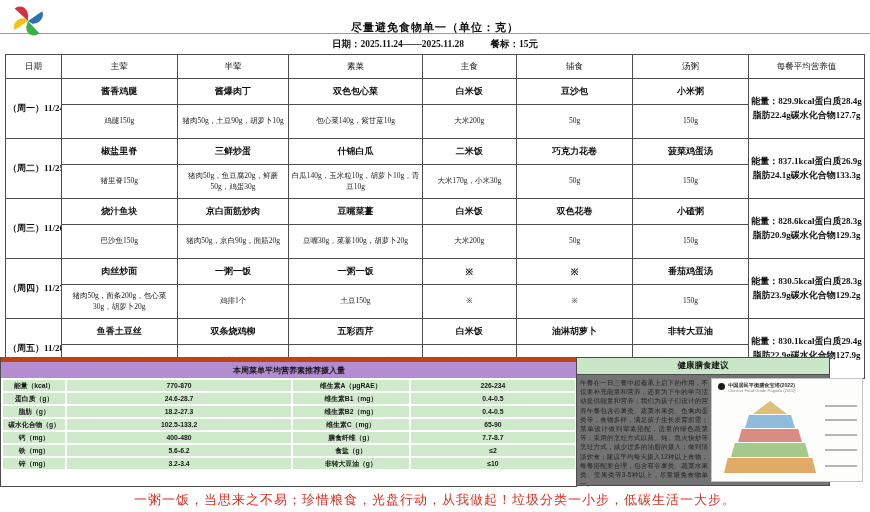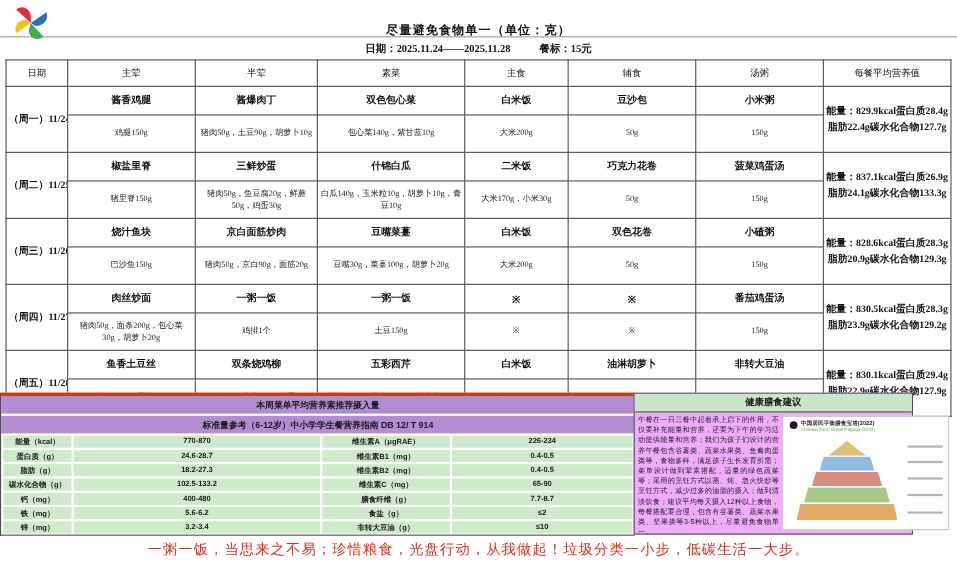--- a/index.html
+++ b/index.html
@@ -29,27 +29,27 @@
   tr.r-ing td{height:31px;font-size:7.5px;font-weight:normal;color:#222;line-height:1.35;text-align:center;}
   td.date{font-size:7px;font-weight:normal;white-space:nowrap;}
   td.nutri{font-size:7.5px;font-weight:600;line-height:1.55;padding:0 4px;}
   
   .ref-block{position:absolute;top:357px;left:0;width:576px;height:129px;
              border-left:1px solid #4d4d4d;border-bottom:1px solid #4d4d4d;
              font-family:"Liberation Sans","DejaVu Sans",sans-serif;background:#fff;}
   .ref-title,.ref-sub{height:16px;margin:0 0 2px 0;background:#b48cd2;
              display:flex;align-items:center;justify-content:center;
              font-size:8px;font-weight:bold;color:#171717;}
-  .ref-title{border-top:3px solid #c2410c;}
+  .ref-title{border-top:5px solid #c2410c;}
   table.ref{width:100%;border-collapse:separate;border-spacing:2px;margin-top:-2px;}
   table.ref td{background:#cfe9cb;height:11px;text-align:center;vertical-align:middle;
              font-size:6.8px;font-weight:bold;color:#171717;padding:0 2px;}
   
   .advice-block{position:absolute;top:357px;left:576px;width:254px;height:129px;
-             border:1px solid #4d4d4d;box-sizing:border-box;background:#f0abfc;
+             border:1px solid #4d4d4d;box-sizing:border-box;background:#737373;
              font-family:"Liberation Sans","DejaVu Sans",sans-serif;}
   .advice-title{height:16px;background:#c9e6c6;border-bottom:1px solid #4d4d4d;
              display:flex;align-items:center;justify-content:center;
              font-size:8.5px;font-weight:bold;color:#171717;}
   .advice-body{position:relative;height:111px;}
   .advice-text{position:absolute;top:3px;left:3px;width:128px;height:104px;
              font-size:6.5px;line-height:9.2px;text-align:justify;color:#222;}
   
   .pagoda{position:absolute;top:3px;left:134px;width:152px;height:104px;
           border:1px solid #c4c4c4;background:#fdfdfb;box-sizing:border-box;}
@@ -209,21 +209,20 @@
         <td>西芹130g，玉米粒10g，胡萝卜10g</td>
         <td>大米200g</td>
         <td>50g</td>
         <td>150g</td>
       </tr>
     </tbody>
   </table>
 
   <div class="ref-block">
     <div class="ref-title">本周菜单平均营养素推荐摄入量</div>
-    <div class="ref-sub">标准量参考（6-12岁）中小学学生餐营养指南  DB 12/ T 914</div>
     <table class="ref">
       <colgroup>
         <col style="width:11%">
           <col style="width:39.5%">
           <col style="width:20.5%">
           <col style="width:29%">
       </colgroup>
       <tbody>
         <tr>
           <td>能量（kcal）</td>

